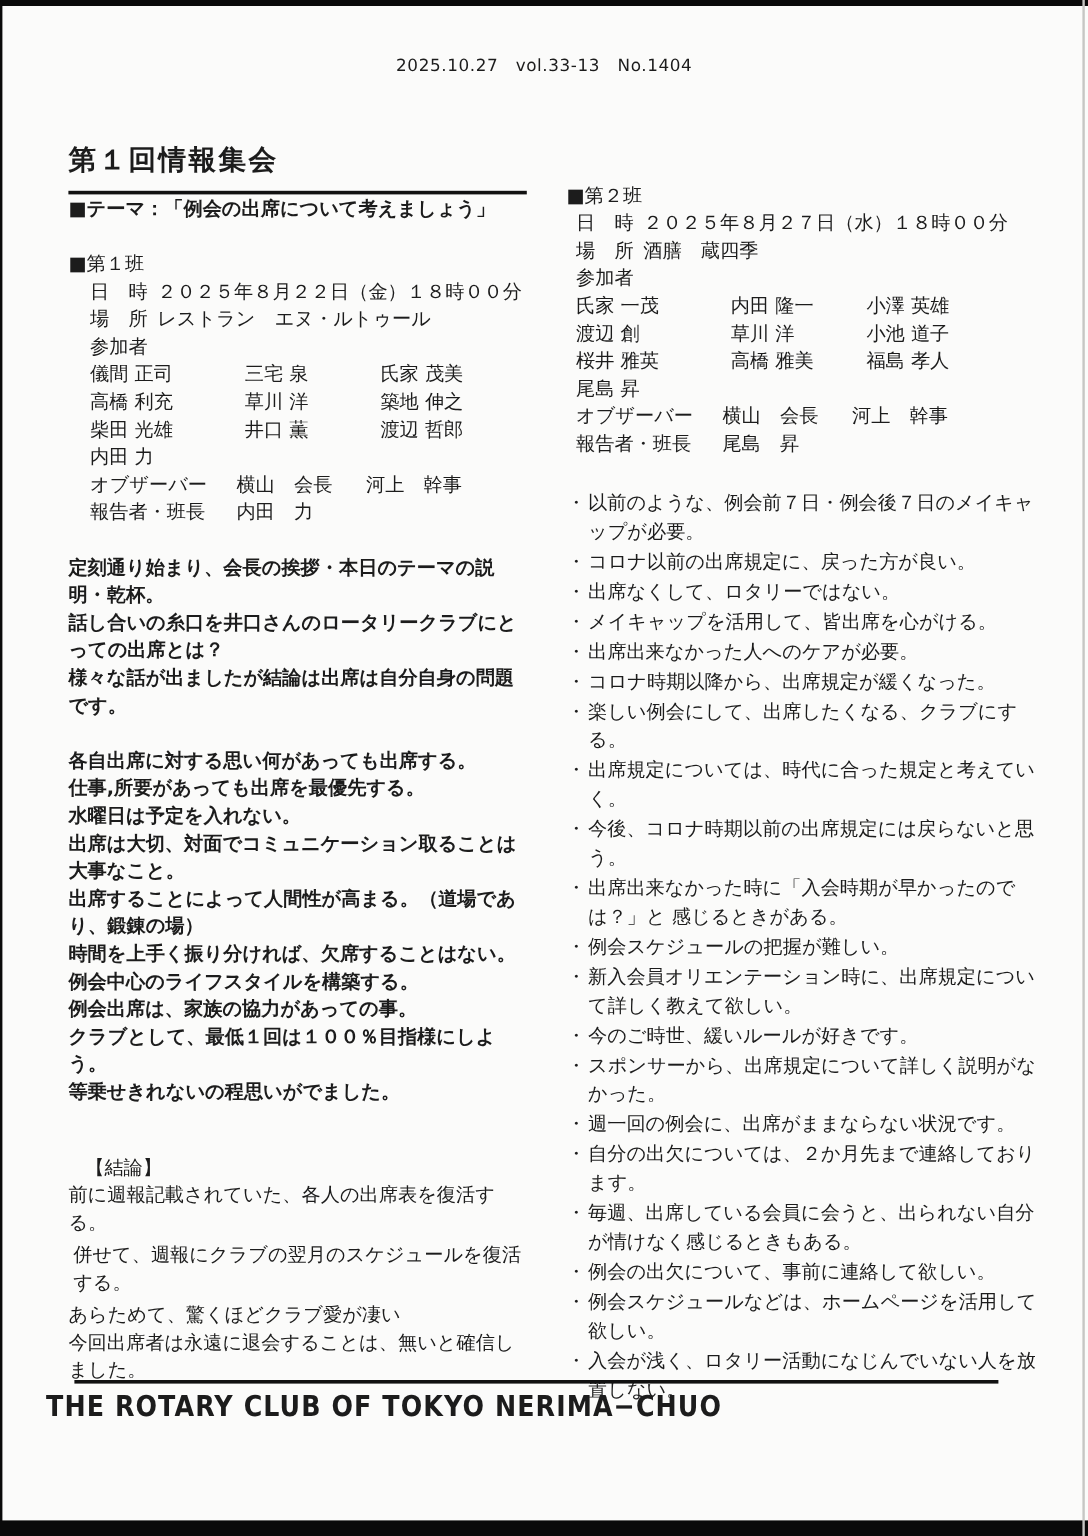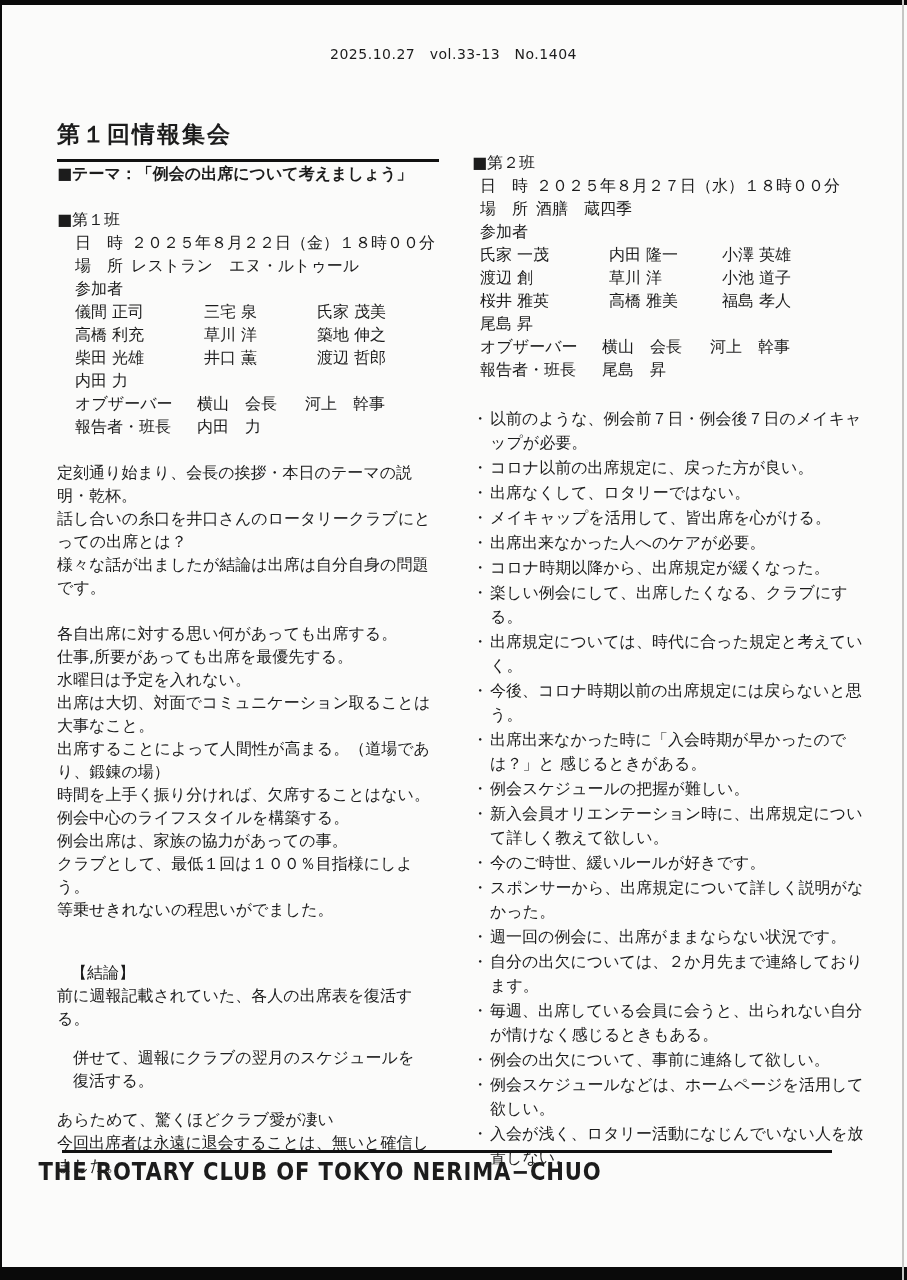--- a/index.html
+++ b/index.html
@@ -38,21 +38,21 @@
   .p-grid{flex:1;}
   .p-row{display:flex;gap:21px;}
   .p-c0{width:108px;flex-shrink:0;}
   .p-c1{width:92px;flex-shrink:0;}
   .p-c2{flex:1;}
 
   .obs-row{display:flex;}
   .obs-label{width:122px;flex-shrink:0;}
   .obs-c0{width:108px;flex-shrink:0;}
 
-  .para{margin-top:23px;}
+  .para{margin-top:23px;font-weight:bold;}
   .para p{margin:0;}
   .conclusion{margin-top:40px;}
   .conclusion-heading{margin-left:14px;}
 
   .bullet-list{list-style:none;margin:26px 0 0 0;padding:0;}
   .bullet-list li{position:relative;padding-left:18px;line-height:24px;margin-bottom:1px;}
   .bullet-marker{position:absolute;left:0;top:0;}
 
   .footer-rule{position:absolute;left:62px;top:1150px;width:770px;height:0;
     border-top:3px solid #111;}
@@ -140,21 +140,21 @@
       <p>例会中心のライフスタイルを構築する。</p>
       <p>例会出席は、家族の協力があっての事。</p>
       <p>クラブとして、最低１回は１００％目指様にしよう。</p>
       <p>等乗せきれないの程思いがでました。</p>
     </div>
 
   <div class="conclusion">
     <div class="conclusion-heading">【結論】</div>
     <div>
         <p style="margin:0">前に週報記載されていた、各人の出席表を復活する。</p>
-        <p style="margin:16px">併せて、週報にクラブの翌月のスケジュールを復活する。</p>
+        <p style="margin:4px">併せて、週報にクラブの翌月のスケジュールを復活する。</p>
         <p style="margin:0">あらためて、驚くほどクラブ愛が凄い</p>
         <p style="margin:0">今回出席者は永遠に退会することは、無いと確信しました。</p>
       </div>
   </div>
 </div>
 
 <div class="col col-right">
   <div class="group">
     <div>■第２班</div>
     <div class="group-rows">

